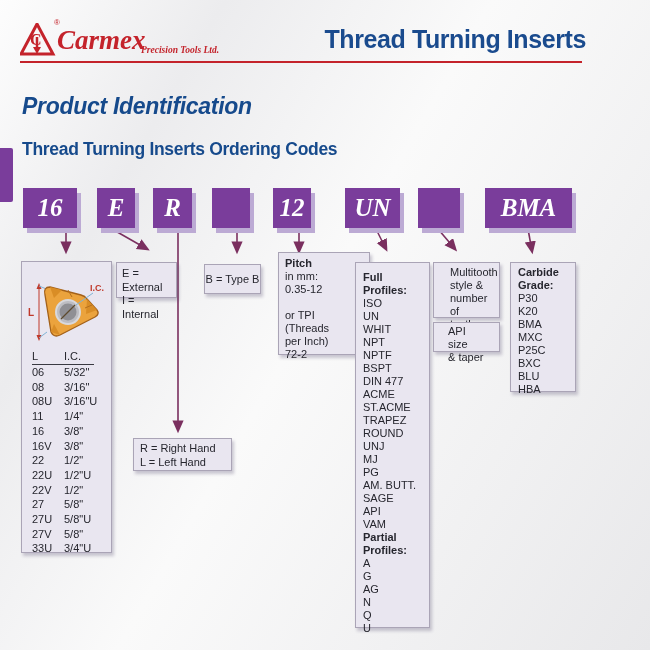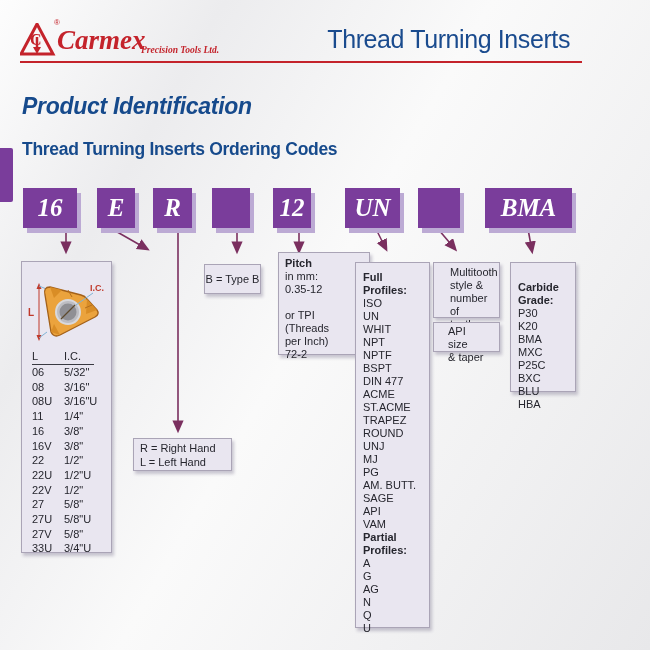--- a/index.html
+++ b/index.html
@@ -5,22 +5,22 @@
   html,body{margin:0;padding:0;}
   body{font-family:"Liberation Sans",sans-serif;}
   .page{position:relative;width:650px;height:650px;overflow:hidden;
         background:linear-gradient(120deg,#fdfdfd 0%,#ececee 22%,#fafafa 48%,#e8e8ea 100%);}
   
   .logo-icon{position:absolute;left:20px;top:23px;}
   .brand{position:absolute;left:57px;top:25px;color:#c4232b;
          font-family:"Liberation Serif",serif;font-style:italic;font-weight:bold;font-size:27px;}
   .brand-sub{position:absolute;left:141px;top:45px;color:#c4232b;
          font-family:"Liberation Serif",serif;font-style:italic;font-weight:bold;font-size:9.5px;}
-  .header-title{position:absolute;left:238px;top:25px;width:332px;text-align:right;
-         color:#1a4b8e;font-weight:normal;font-size:25px;letter-spacing:-0.4px;}
+  .header-title{position:absolute;left:254px;top:25px;width:332px;text-align:right;
+         color:#1a4b8e;font-weight:bold;font-size:25px;letter-spacing:-0.4px;}
   .header-rule{position:absolute;left:20px;top:61px;width:562px;height:2px;background:#c4232b;}
   
   .h1{position:absolute;left:22px;top:93px;color:#164a8c;font-size:23px;font-weight:bold;font-style:italic;letter-spacing:-0.3px;}
   .h2{position:absolute;left:22px;top:139px;color:#164a8c;font-size:17.5px;font-weight:bold;letter-spacing:-0.3px;}
   .accent-bar{position:absolute;left:0;top:148px;width:13px;height:54px;background:#7a3d9b;border-radius:0 2px 2px 0;}
   
   .code-box{position:absolute;top:188px;height:40px;background:#7a3d9b;
             box-shadow:4px 5px 0 #bcaad4;color:#fff;display:flex;align-items:center;justify-content:center;
             font-family:"Liberation Serif",serif;font-style:italic;font-weight:bold;font-size:25px;z-index:3;}
   .b0{left:23px;width:54px;} .b1{left:97px;width:38px;} .b2{left:153px;width:39px;}
@@ -32,21 +32,21 @@
   .callout{position:absolute;background:#e9e6f0;border:1px solid #aaa4b6;z-index:2;
            box-shadow:2px 3px 3px rgba(90,80,115,.3);color:#26262e;font-size:11px;line-height:13px;box-sizing:border-box;}
   .size-box{left:21px;top:261px;width:91px;height:292px;}
   .dir-box{left:116px;top:262px;width:61px;height:36px;padding:4px 5px;line-height:13.5px;}
   .typeb-box{left:204px;top:264px;width:57px;height:30px;display:flex;align-items:center;justify-content:center;}
   .hand-box{left:133px;top:438px;width:99px;height:33px;padding:3px 6px;line-height:13.5px;}
   .pitch-box{left:278px;top:252px;width:92px;height:103px;padding:4px 6px;}
   .profiles-box{left:355px;top:262px;width:75px;height:366px;padding:8px 7px;}
   .multi-box{left:433px;top:262px;width:67px;height:56px;padding:3px 16px;}
   .api-box{left:433px;top:322px;width:67px;height:30px;padding:2px 14px;}
-  .grade-box{left:510px;top:262px;width:66px;height:130px;padding:18px 7px;}
+  .grade-box{left:510px;top:262px;width:66px;height:130px;padding:3px 7px;}
   .bold{font-weight:bold;}
   .line{min-height:13px;}
   
   .tbl{position:absolute;left:10px;top:86px;width:78px;font-size:11px;}
   .tbl-head{line-height:16px;}
   .th{border-bottom:1px solid #3a3a42;}
   .tr{line-height:14.7px;}
   .c1{display:inline-block;width:32px;}
   .insert-svg{position:absolute;left:2px;top:16px;}
 </style>
@@ -163,20 +163,24 @@
           <div class="tr">
           <span class="c1">27V</span><span>5/8"</span>
         </div>
           <div class="tr">
           <span class="c1">33U</span><span>3/4"U</span>
         </div>
         </div>
     </div>
   </div>
 
+  <div class="callout dir-box">
+      <div class="line">E = External</div>
+      <div class="line">I = Internal</div>
+    </div>
 
   <div class="callout typeb-box">
     <span>B = Type B</span>
   </div>
 
   <div class="callout hand-box">
       <div class="line">R = Right Hand</div>
       <div class="line">L = Left Hand</div>
     </div>
 

